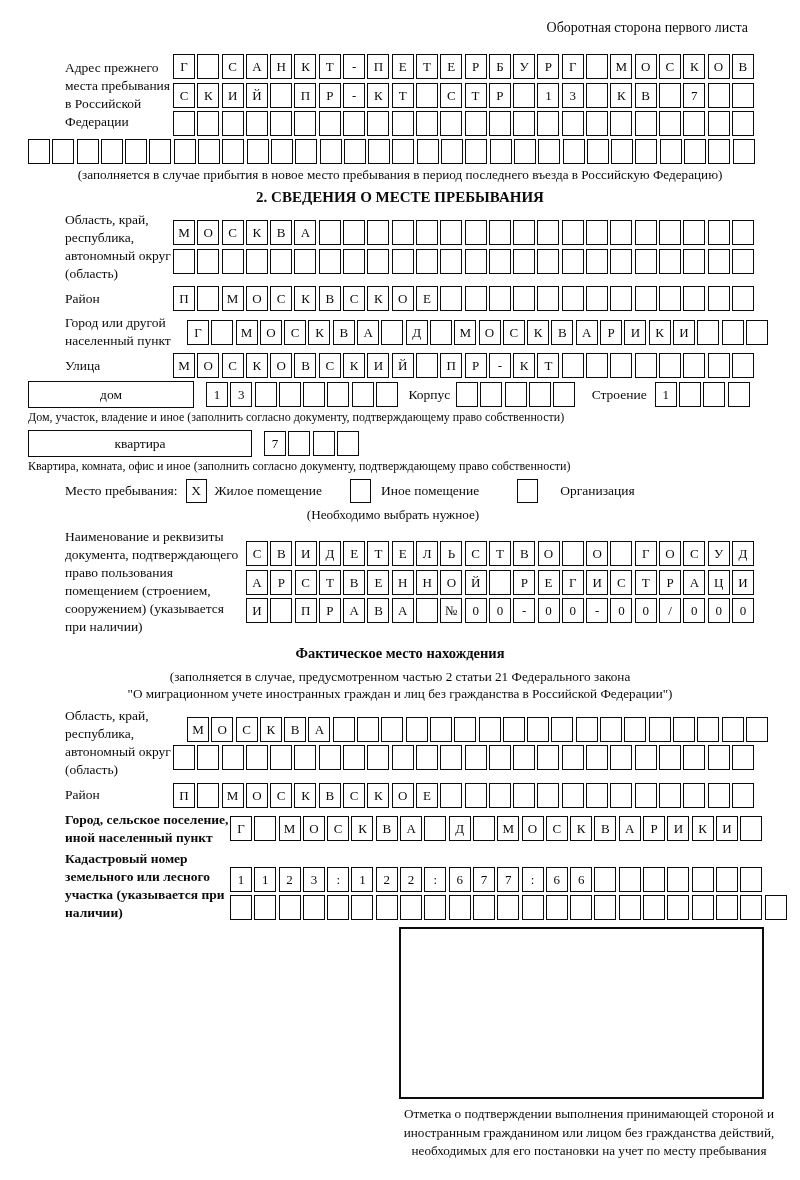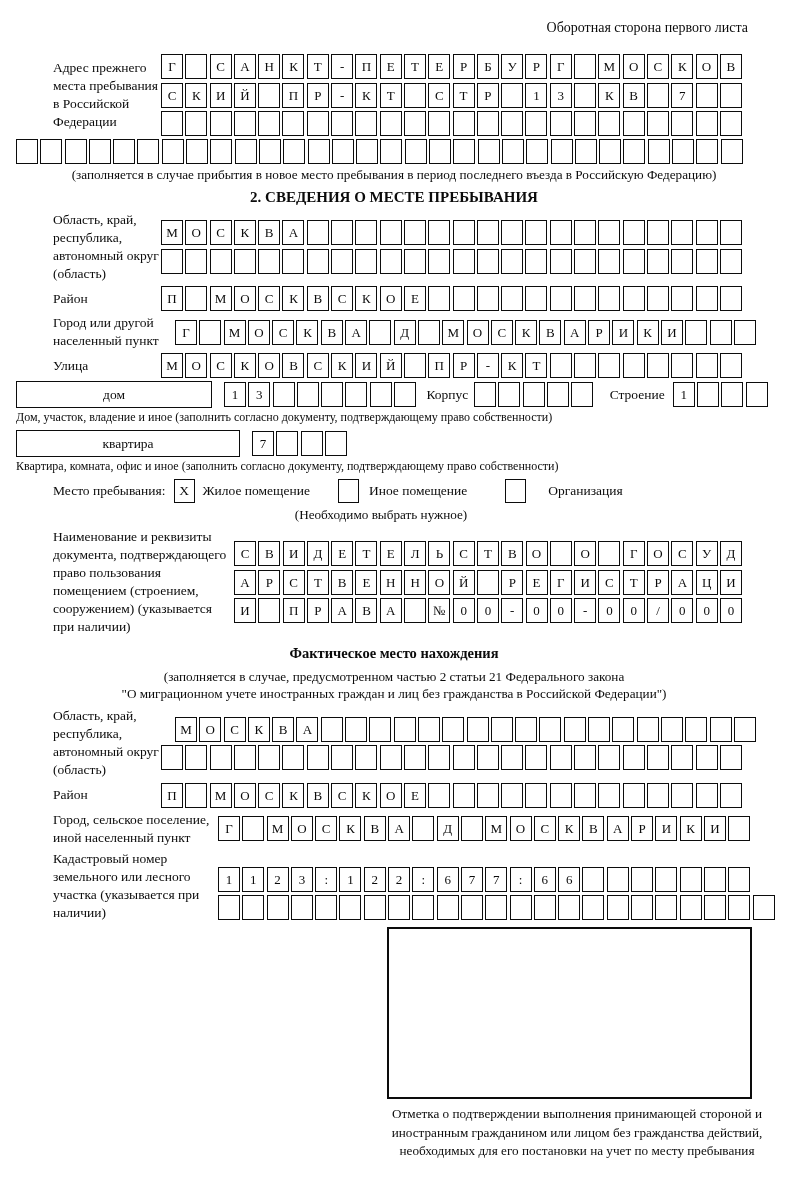--- a/index.html
+++ b/index.html
@@ -1,26 +1,26 @@
 <!DOCTYPE html>
 <html><head>
 <meta charset="utf-8">
 <style>
   html,body{margin:0;padding:0;background:#ffffff;}
   body{width:800px;height:1180px;overflow:hidden;color:#0b0b0b;
        font-family:"Liberation Serif","DejaVu Serif",serif;}
-  .page{box-sizing:border-box;width:800px;height:1180px;padding:14px 28px 0 16px;position:relative;}
+  .page{box-sizing:border-box;width:800px;height:1180px;padding:14px 28px 0 28px;position:relative;}
 
   .header-note{text-align:right;font-size:14px;padding-right:24px;margin-top:6px;margin-bottom:18px;}
 
   .field{display:flex;align-items:center;margin-bottom:3px;}
   .label{box-sizing:border-box;padding-left:37px;font-size:13.5px;line-height:1.34;flex:none;}
   .w145{width:145px;}
   .w218{width:218px;}
-  .w202{width:202px;}
+  .w202{width:202px;font-weight:bold;}
   .rows{display:flex;flex-direction:column;gap:3.5px;}
 
   .grid{display:flex;flex:none;}
   .cell{box-sizing:border-box;flex:none;width:22px;height:25px;border:1.7px solid #0c0c0c;
         margin-right:2.3px;display:flex;align-items:center;justify-content:center;
         font-size:13px;line-height:1;}
   .full-row{margin-top:3px;margin-bottom:2px;}
   .ind14{margin-left:14px;}
 
   .caption{font-size:13.2px;line-height:1.35;}
@@ -313,21 +313,21 @@
         <span class="cell"></span>
         <span class="cell"></span>
         <span class="cell"></span>
         <span class="cell"></span>
         <span class="cell"></span>
         <span class="cell"></span>
       </div>
   </div>
 
   <div class="boxrow">
-    <div class="wide-box" style="width:196px;">дом</div>
+    <div class="wide-box" style="width:166px;">дом</div>
     <div class="grid" style="margin-left:12px;">
         <span class="cell">1</span>
         <span class="cell">3</span>
         <span class="cell"></span>
         <span class="cell"></span>
         <span class="cell"></span>
         <span class="cell"></span>
         <span class="cell"></span>
         <span class="cell"></span>
       </div>

